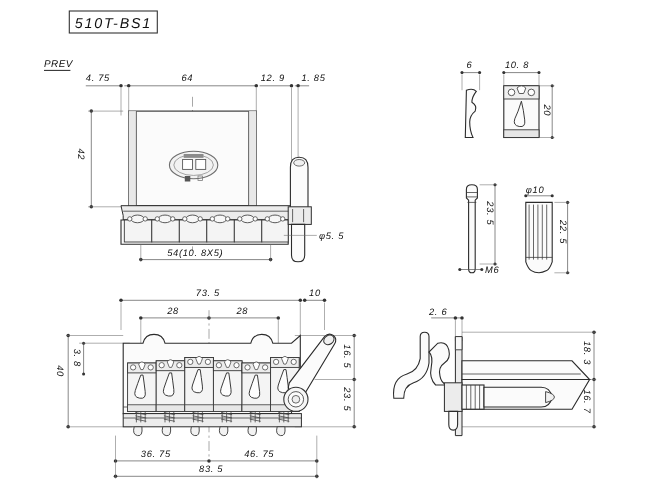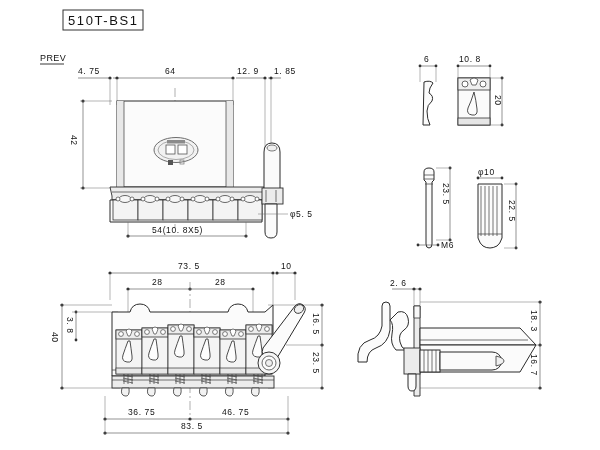--- a/index.html
+++ b/index.html
@@ -1,18 +1,18 @@
 <!DOCTYPE html>
 <html><head>
 <meta charset="utf-8">
 <style>
   html,body{margin:0;padding:0;background:#fff;}
   body{width:600px;height:450px;position:relative;overflow:hidden;
        font-family:"Liberation Sans",sans-serif;color:#1a1a1a;}
-  #sheet{position:absolute;left:0;top:0;width:600px;height:450px;}
+  #sheet{position:absolute;left:0;top:0;width:600px;height:450px;font-style:italic;}
   svg{display:block;}
   .dimtxt{font-family:"Liberation Sans",sans-serif;font-size:8.5px;fill:#111;letter-spacing:.6px;}
   .dimtxt.v{writing-mode:vertical-rl;}
   .ttl{font-family:"Liberation Sans",sans-serif;font-size:13px;fill:#111;letter-spacing:1.6px;}
   .prev{font-family:"Liberation Sans",sans-serif;font-size:9px;fill:#111;letter-spacing:.4px;}
   .olt{fill:none;stroke:#3a3a3a;stroke-width:.7;}
   .fillpale{fill:#fbfbfb;stroke:#2b2b2b;stroke-width:1;}
   .fillgrey{fill:#ececec;stroke:#2b2b2b;stroke-width:.9;}
   .filllt{fill:#f4f4f4;stroke:#333;stroke-width:.8;}
   .dimline{stroke:#4a4a4a;stroke-width:.6;fill:none;}

